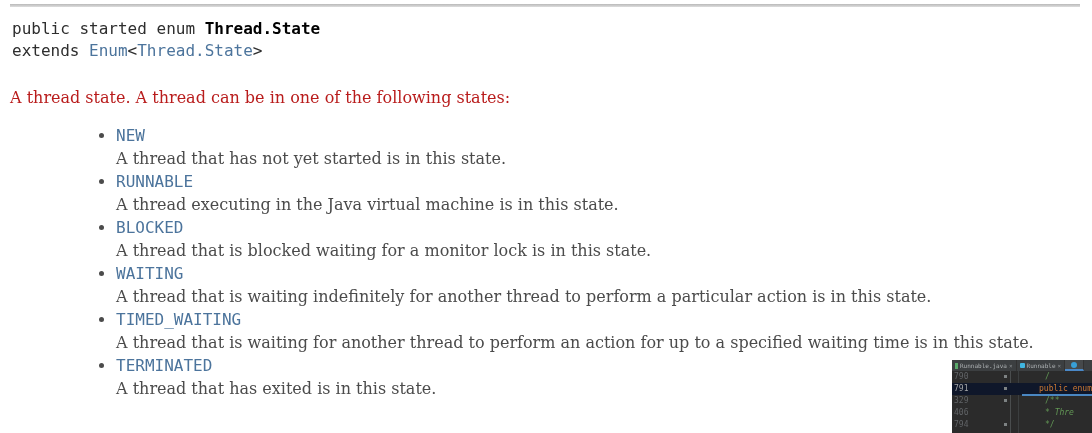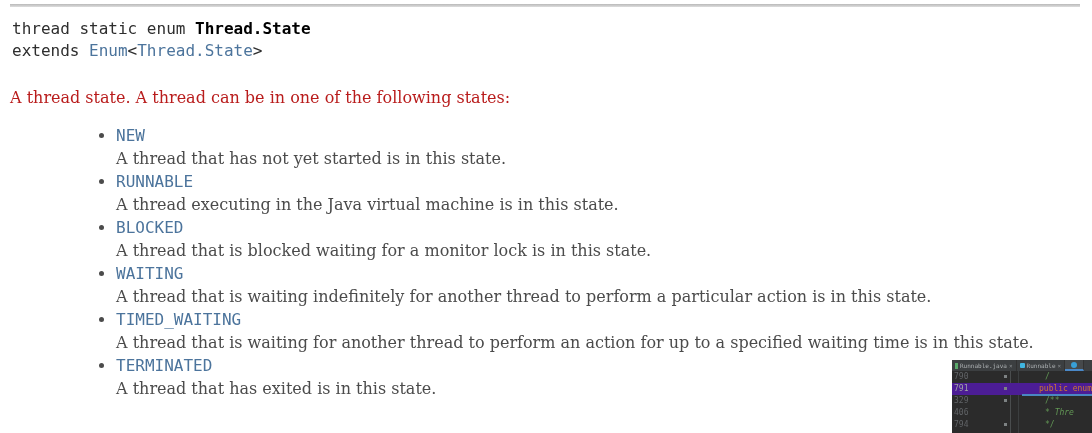--- a/index.html
+++ b/index.html
@@ -107,38 +107,38 @@
     height: 12px;
     font-size: 8px;
     line-height: 12px;
     white-space: nowrap;
   }
   .ide-row .ln {
     position: absolute; left: 2px; top: 0;
     color: #606366;
   }
   .ide-row .code { position: absolute; top: 0; }
-  .ide-row.current { background: #4c1d95; }
+  .ide-row.current { background: #0f172a; }
   .ide-row.current .ln { color: #a1a3a5; }
   .code-orange { color: #cc7832; left: 87px; }
   .code-comment { color: #629755; left: 93px; }
   .code-comment.italic { font-style: italic; }
   .caret-bar {
     position: absolute; left: 70px; right: 0; bottom: -1px;
     height: 2px; background: #4a87c2;
   }
   .fold-dot { position: absolute; left: 52px; top: 4px; width: 3px; height: 3px; background: #7d8283; }
 </style>
 </head>
 <body>
 
 <div class="top-rule"></div>
 
 <div class="signature">
-  <div class="sig-line"><span>thread static enum </span><b>Thread.State</b></div>
+  <div class="sig-line"><span>public started enum </span><b>Thread.State</b></div>
   <div class="sig-line"><span>extends </span><a class="doc-link">Enum</a><span>&lt;</span><a class="doc-link">Thread.State</a><span>&gt;</span></div>
 </div>
 
 <p class="description">A thread state. A thread can be in one of the following states:</p>
 
 <ul class="states">
   <li>
     <a class="state-link">NEW</a><br>
     <span class="state-desc">A thread that has not yet started is in this state.</span>
   </li>

